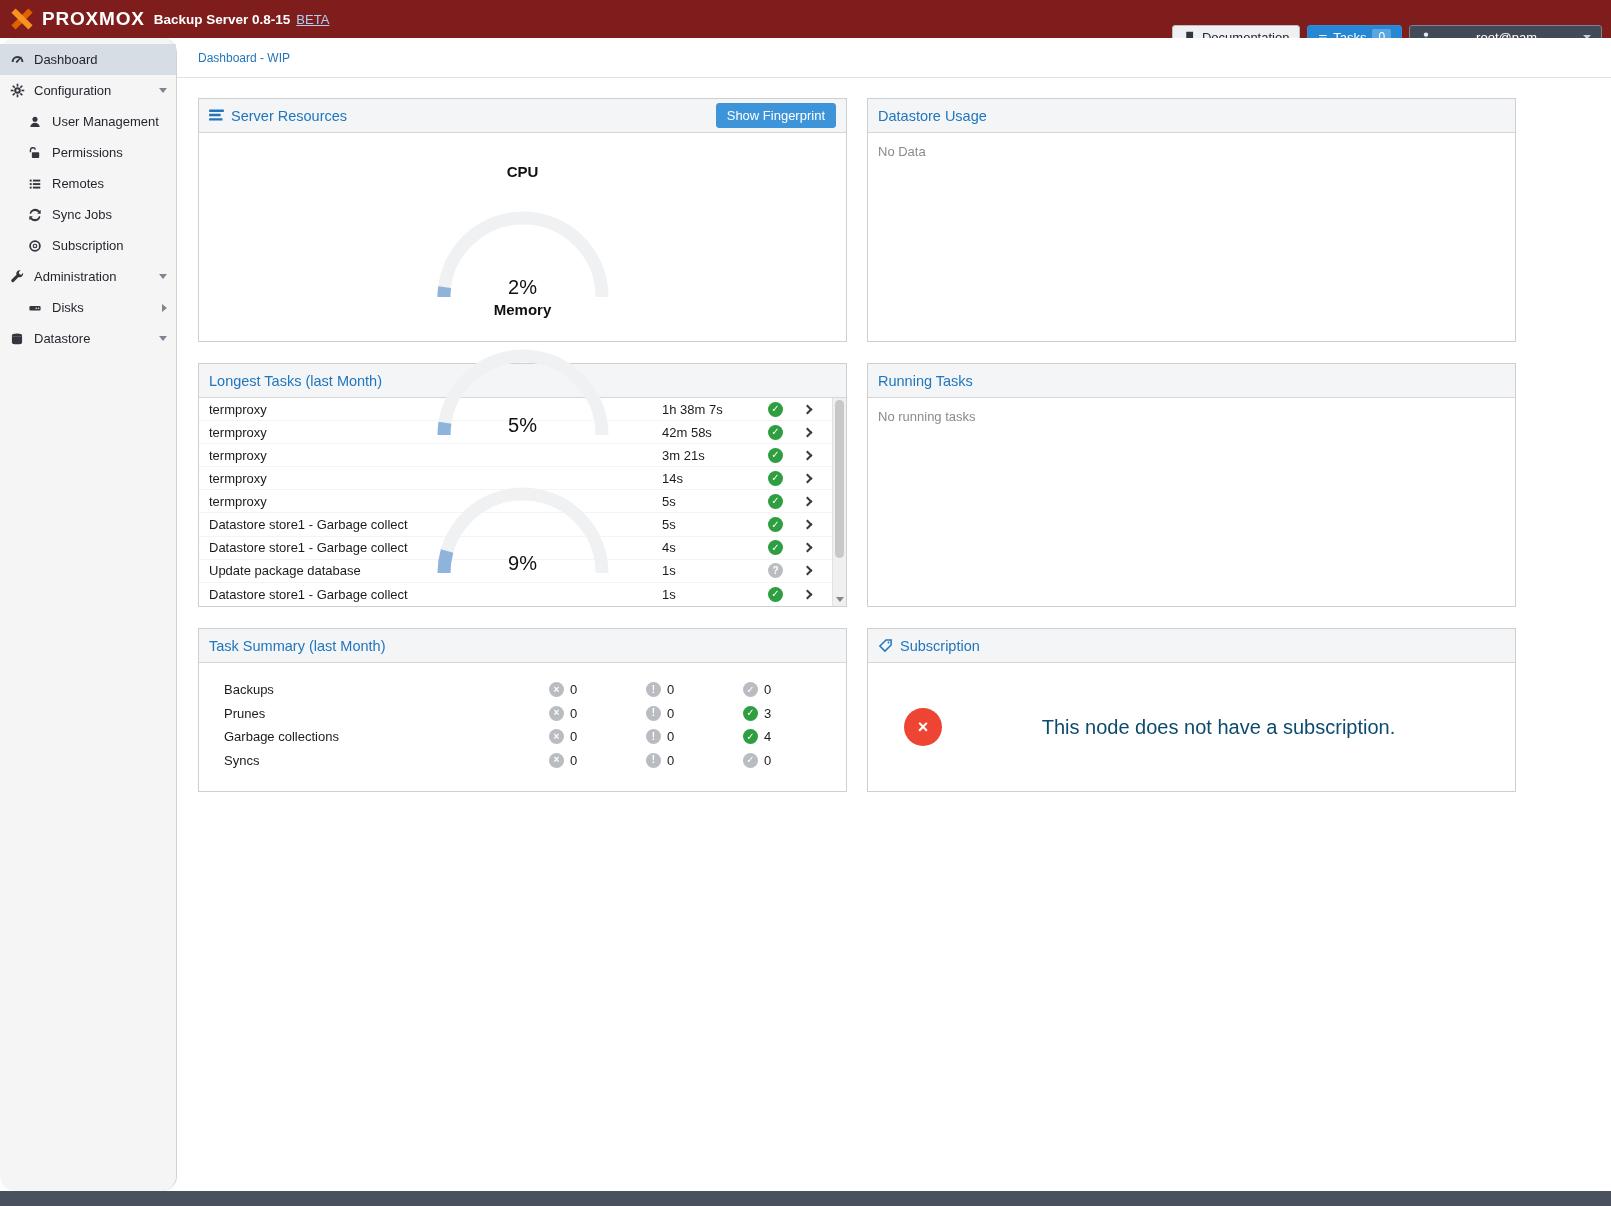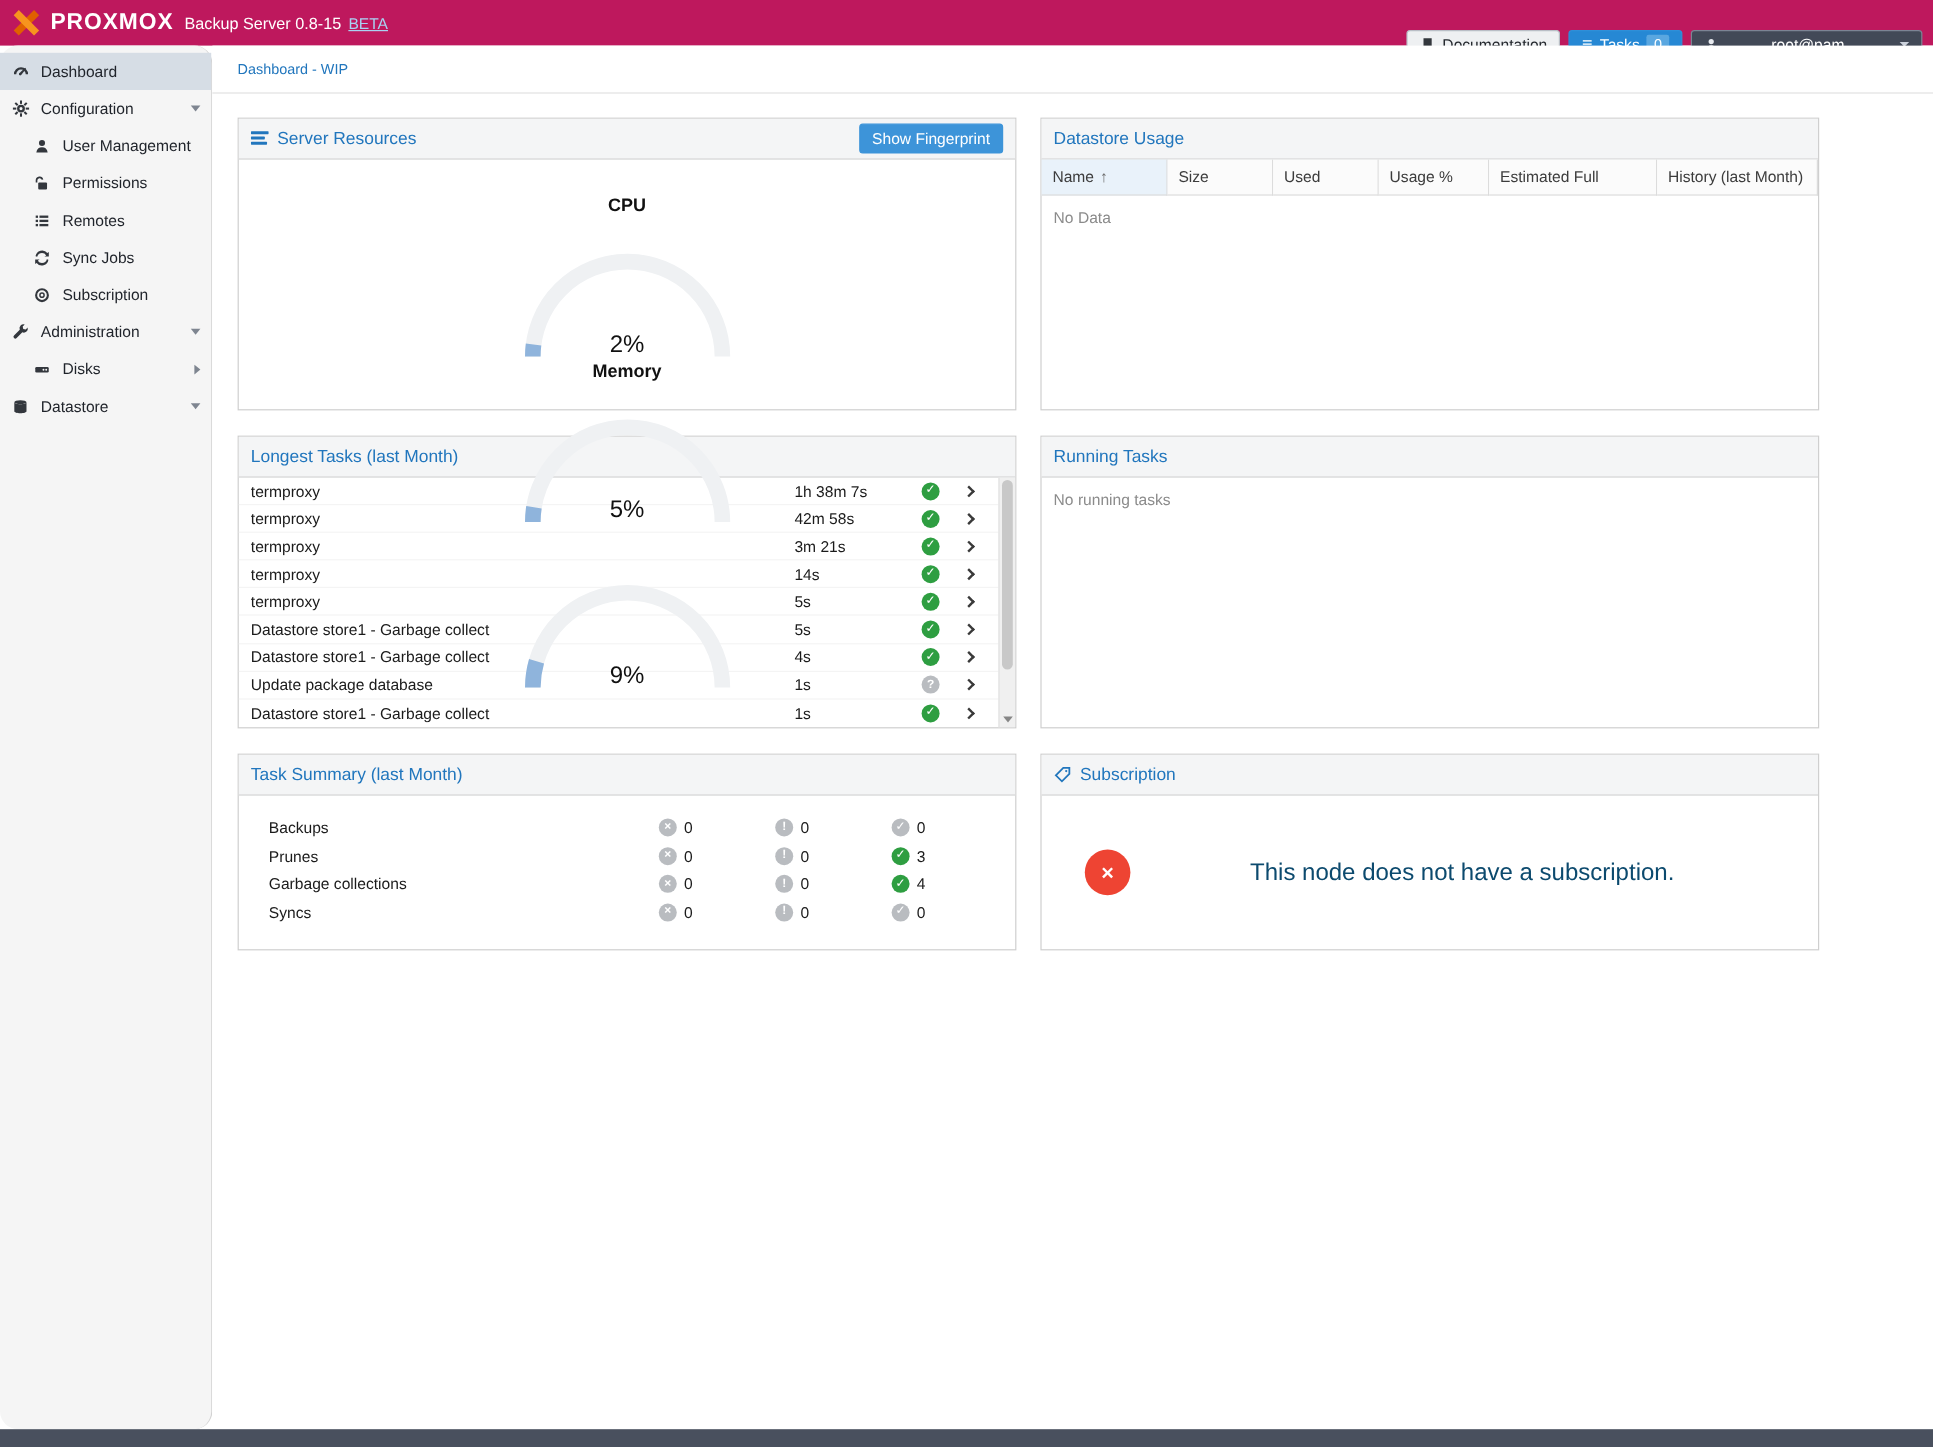--- a/index.html
+++ b/index.html
@@ -4,24 +4,24 @@
 <style>
   * { box-sizing: border-box; margin: 0; padding: 0; }
   html,body { width: 1611px; height: 1206px; }
   body {
     font-family: "Liberation Sans", "DejaVu Sans", sans-serif;
     font-size: 13px; color: #1b1b1b; background: #fff; overflow: hidden;
   }
   .app { display: flex; flex-direction: column; height: 100%; }
 
   
-  .topbar { height: 38px; background: #be185d; display: flex; align-items: center; padding: 12px 9px; flex: 0 0 auto; }
+  .topbar { height: 38px; background: #7f1d1d; display: flex; align-items: center; padding: 12px 9px; flex: 0 0 auto; }
   .brand { display: flex; align-items: center; gap: 7px; }
   .brand-text { color: #fff; font-weight: 700; font-size: 19px; letter-spacing: .8px; }
-  .tb-subtitle { color: #fff; font-size: 13.5px; margin-left: 9px; }
+  .tb-subtitle { color: #fff; font-size: 13.5px; margin-left: 9px; font-weight: bold; }
   .beta-link { color: #a9d1f2; font-size: 13px; margin-left: 6px; text-decoration: underline; cursor: pointer; }
   .topbar-right { margin-left: auto; display: flex; align-items: center; gap: 7px; }
   .tb-btn { height: 25px; display: inline-flex; align-items: center; gap: 6px; padding: 0 10px; border-radius: 3px; font-size: 13px; cursor: pointer; border: 1px solid transparent; margin-top: 36px; }
   .btn-doc { background: #eef0f2; border-color: #b9bec6; color: #22262c; }
   .btn-tasks { background: #2688d4; border-color: #2f8fd8; color: #fff; }
   .tasks-badge { background: #5aa7e0; color: #fff; border-radius: 2px; padding: 1px 6px; font-size: 12px; }
   .btn-user { background: #424957; border-color: #7c8494; color: #fff; gap: 44px; }
   .glyph-list { font-size: 15px; line-height: 1; font-weight: 700; }
   .caret-sm { width: 0; height: 0; border-left: 4px solid transparent; border-right: 4px solid transparent; border-top: 4px solid #ccd2dc; margin-left: 2px; }
 
@@ -320,28 +320,20 @@
                 </div>
               </div>
             </div>
           </section>
 
           <section class="panel">
             <div class="panel-header">
               <span class="panel-title">Datastore Usage</span>
             </div>
             <div class="du-body">
-              <div class="du-cols">
-                <div class="du-col sorted sort-asc">Name</div>
-                <div class="du-col">Size</div>
-                <div class="du-col">Used</div>
-                <div class="du-col">Usage %</div>
-                <div class="du-col">Estimated Full</div>
-                <div class="du-col">History (last Month)</div>
-              </div>
               <div class="empty-text">No Data</div>
             </div>
           </section>
 
           <section class="panel">
             <div class="panel-header">
               <span class="panel-title">Longest Tasks (last Month)</span>
             </div>
             <div class="lt-body">
               <div class="task-list">

